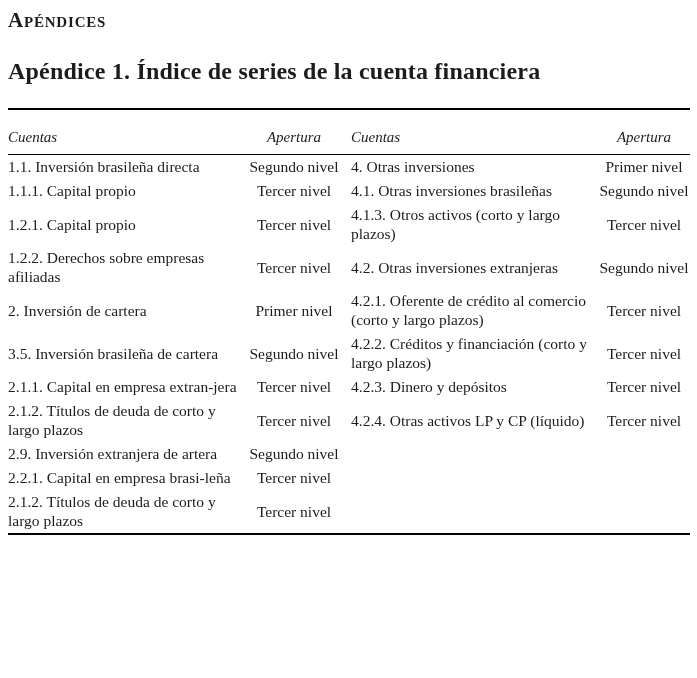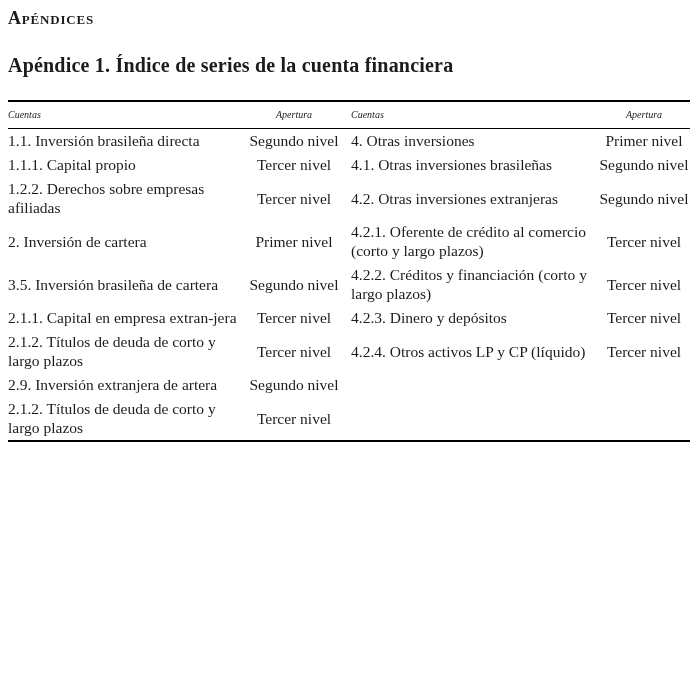--- a/index.html
+++ b/index.html
@@ -8,43 +8,43 @@
     background: #ffffff;
     color: #1c1c1c;
     font-family: "Liberation Serif", serif;
     overflow: hidden;
   }
   .page { padding: 6px 7px 0 8px; }
 
   .section-title {
     font-variant: small-caps;
     font-weight: 700;
-    font-size: 18px;
+    font-size: 21px;
     letter-spacing: 0.8px;
     margin: 2px 0 0 0;
   }
   .heading {
-    font-size: 20px;
+    font-size: 24px;
     font-weight: 600;
     letter-spacing: 0.2px;
     margin: 25px 0 0 0;
   }
 
   table.index-table {
     border-collapse: collapse;
     table-layout: fixed;
     width: 682px;
     margin-top: 23px;
     border-top: 2px solid #000;
     border-bottom: 2px solid #000;
   }
   thead td {
     font-style: italic;
-    font-size: 10px;
-    padding: 7px 0 8px 0;
+    font-size: 15px;
+    padding: 19px 0 8px 0;
     border-bottom: 1.5px solid #000;
   }
   tbody td {
     font-size: 15.5px;
     line-height: 19px;
     vertical-align: middle;
     padding: 2px 0 3px 0;
   }
   td.cuenta { text-align: left; padding-right: 5px; }
   td.apertura { text-align: center; }
@@ -82,20 +82,26 @@
         <td class="cuenta rcol">4. Otras inversiones</td>
         <td class="apertura">Primer nivel</td>
       </tr>
       <tr>
         <td class="cuenta">1.1.1. Capital propio</td>
         <td class="apertura">Tercer nivel</td>
         <td class="cuenta rcol">4.1. Otras inversiones brasileñas</td>
         <td class="apertura">Segundo nivel</td>
       </tr>
       <tr>
+        <td class="cuenta">1.2.1. Capital propio</td>
+        <td class="apertura">Tercer nivel</td>
+        <td class="cuenta rcol">4.1.3. Otros activos (corto y largo plazos)</td>
+        <td class="apertura">Tercer nivel</td>
+      </tr>
+      <tr>
         <td class="cuenta">1.2.2. Derechos sobre empresas afiliadas</td>
         <td class="apertura">Tercer nivel</td>
         <td class="cuenta rcol">4.2. Otras inversiones extranjeras</td>
         <td class="apertura">Segundo nivel</td>
       </tr>
       <tr>
         <td class="cuenta">2. Inversión de cartera</td>
         <td class="apertura">Primer nivel</td>
         <td class="cuenta rcol">4.2.1. Oferente de crédito al comercio (corto y largo plazos)</td>
         <td class="apertura">Tercer nivel</td>
@@ -108,26 +114,32 @@
       </tr>
       <tr>
         <td class="cuenta">2.1.1. Capital en empresa extran-jera</td>
         <td class="apertura">Tercer nivel</td>
         <td class="cuenta rcol">4.2.3. Dinero y depósitos</td>
         <td class="apertura">Tercer nivel</td>
       </tr>
       <tr>
         <td class="cuenta">2.1.2. Títulos de deuda de corto y largo plazos</td>
         <td class="apertura">Tercer nivel</td>
-        <td class="cuenta rcol">4.2.4. Otros activos LP y CP (líquido)</td>
+        <td class="cuenta rcol">4.2.4. Otras activos LP y CP (líquido)</td>
         <td class="apertura">Tercer nivel</td>
       </tr>
       <tr>
         <td class="cuenta">2.9. Inversión extranjera de artera</td>
         <td class="apertura">Segundo nivel</td>
+        <td class="cuenta rcol"></td>
+        <td class="apertura"></td>
+      </tr>
+      <tr>
+        <td class="cuenta">2.2.1. Capital en empresa brasi-leña</td>
+        <td class="apertura">Tercer nivel</td>
         <td class="cuenta rcol"></td>
         <td class="apertura"></td>
       </tr>
       <tr>
         <td class="cuenta">2.1.2. Títulos de deuda de corto y largo plazos</td>
         <td class="apertura">Tercer nivel</td>
         <td class="cuenta rcol"></td>
         <td class="apertura"></td>
       </tr>
     </tbody>

